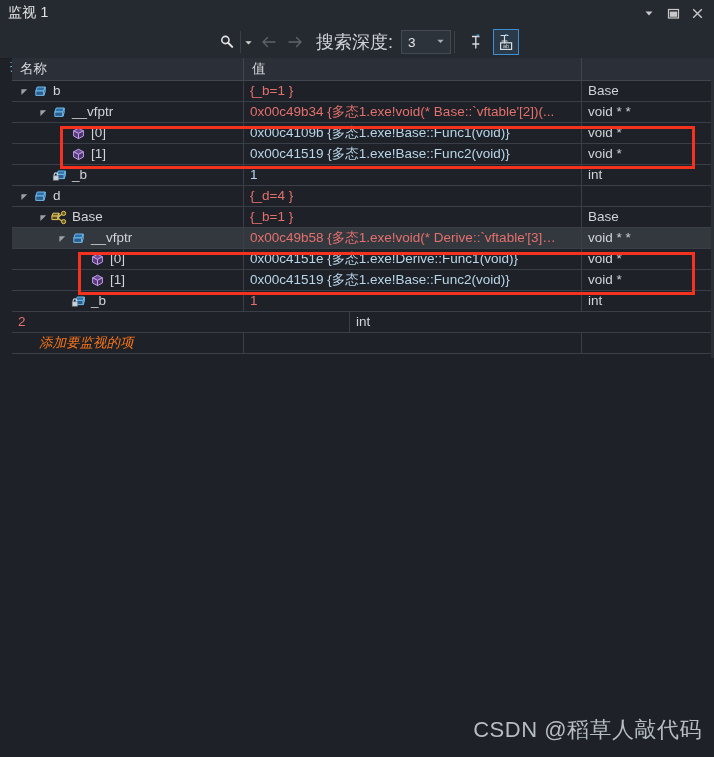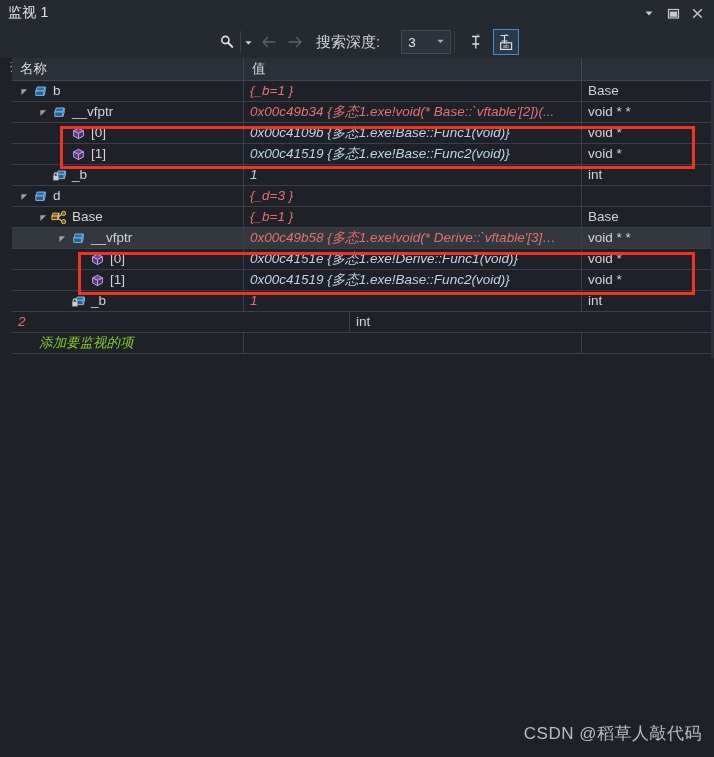--- a/index.html
+++ b/index.html
@@ -93,24 +93,24 @@
   }
   .tb-sep-line {
     width: 1px; height: 22px; background: #3b414a; margin: 0 3px;
   }
   .arrow-btn {
     width: 26px; height: 24px;
     display: flex; align-items: center; justify-content: center;
     color: #5d646d;
   }
   .depth-label {
-    font-size: 15px;
+    font-size: 18px;
     color: #cfd2d6;
     margin-left: 8px;
-    margin-right: 21px;
+    margin-right: 8px;
   }
   .depth-select {
     width: 48px; height: 22px;
     background: #2d333b;
     border: 1px solid #434a54;
     display: flex; align-items: center;
     position: relative;
   }
   .depth-select .val {
     font-size: 13.5px;
@@ -179,21 +179,21 @@
     height: 20px;
     line-height: 20px;
     font-size: 13.5px;
     white-space: nowrap;
     overflow: hidden;
     border-right: 1px solid #3a3f47;
     padding-left: 6px;
     color: #d0d3d7;
   }
   .gcell.name { width: 232px; display: flex; align-items: center; padding-left: 0; }
-  .gcell.value { width: 338px; font-style: italic; }
+  .gcell.value { width: 338px; }
   .gcell.type { width: 128px; border-right: none; }
   .val-mod { color: #e4706c; }
   .val-norm { color: #b8d4e8; }
 
   .nm-indent { display: inline-block; }
   .twisty {
     width: 13px; height: 20px;
     display: inline-flex; align-items: center; justify-content: center;
     flex: 0 0 13px;
   }
@@ -201,21 +201,21 @@
   .nm-icon {
     width: 19px; height: 20px;
     display: inline-flex; align-items: center; justify-content: center;
     flex: 0 0 19px;
   }
   .nm-text {
     padding-left: 3px;
     color: #d0d3d7;
   }
   .nm-text.placeholder {
-    color: #84cc16;
+    color: #f97316;
     font-style: italic;
     padding-left: 8px;
   }
 
   
   .vscroll {
     position: absolute;
     right: 0; top: 0;
     width: 15px;
     height: 300px;
@@ -233,21 +233,21 @@
     border: 3px solid #f4321f;
     box-sizing: border-box;
     pointer-events: none;
   }
 
   
   .watermark {
     position: absolute;
     right: 12px;
     bottom: 12px;
-    font-size: 17px;
+    font-size: 22px;
     color: #b6bcc4;
     letter-spacing: .5px;
   }
 
   
   .canvas-below {
     position: absolute;
     left: 0; top: 358px;
     width: 714px; height: 399px;
     background: #1e2228;
@@ -446,21 +446,21 @@
             </span>
             <span class="nm-icon">
               <svg width="15" height="15" viewBox="0 0 15 15">
                 <path d="M4.2 3.0 L12.2 3.0 L10.8 7.0 L2.8 7.0 Z" fill="#2f6fa8" stroke="#6fb8e8" stroke-width="1"></path>
                 <path d="M2.8 7.0 L10.8 7.0 L10.8 11.4 L2.8 11.4 Z" fill="#2b5d8c" stroke="#6fb8e8" stroke-width="1"></path>
                 <path d="M10.8 7.0 L12.2 3.0 L12.2 7.6 L10.8 11.4 Z" fill="#23486b" stroke="#6fb8e8" stroke-width="1"></path>
               </svg>
             </span>
             <span class="nm-text">d</span>
           </div>
-          <div class="gcell value val-mod">{_d=3 }</div>
+          <div class="gcell value val-mod">{_d=4 }</div>
         </div>
         <div class="grow">
           <div class="gcell name">
             <span class="nm-indent" style="width: 25px;"></span>
             <span class="twisty">
               <svg width="9" height="9" viewBox="0 0 9 9">
                 <path d="M1.4 2.2 L7.2 2.2 L1.4 8.0 Z" fill="#9aa1a9"></path>
               </svg>
             </span>
             <span class="nm-icon">

